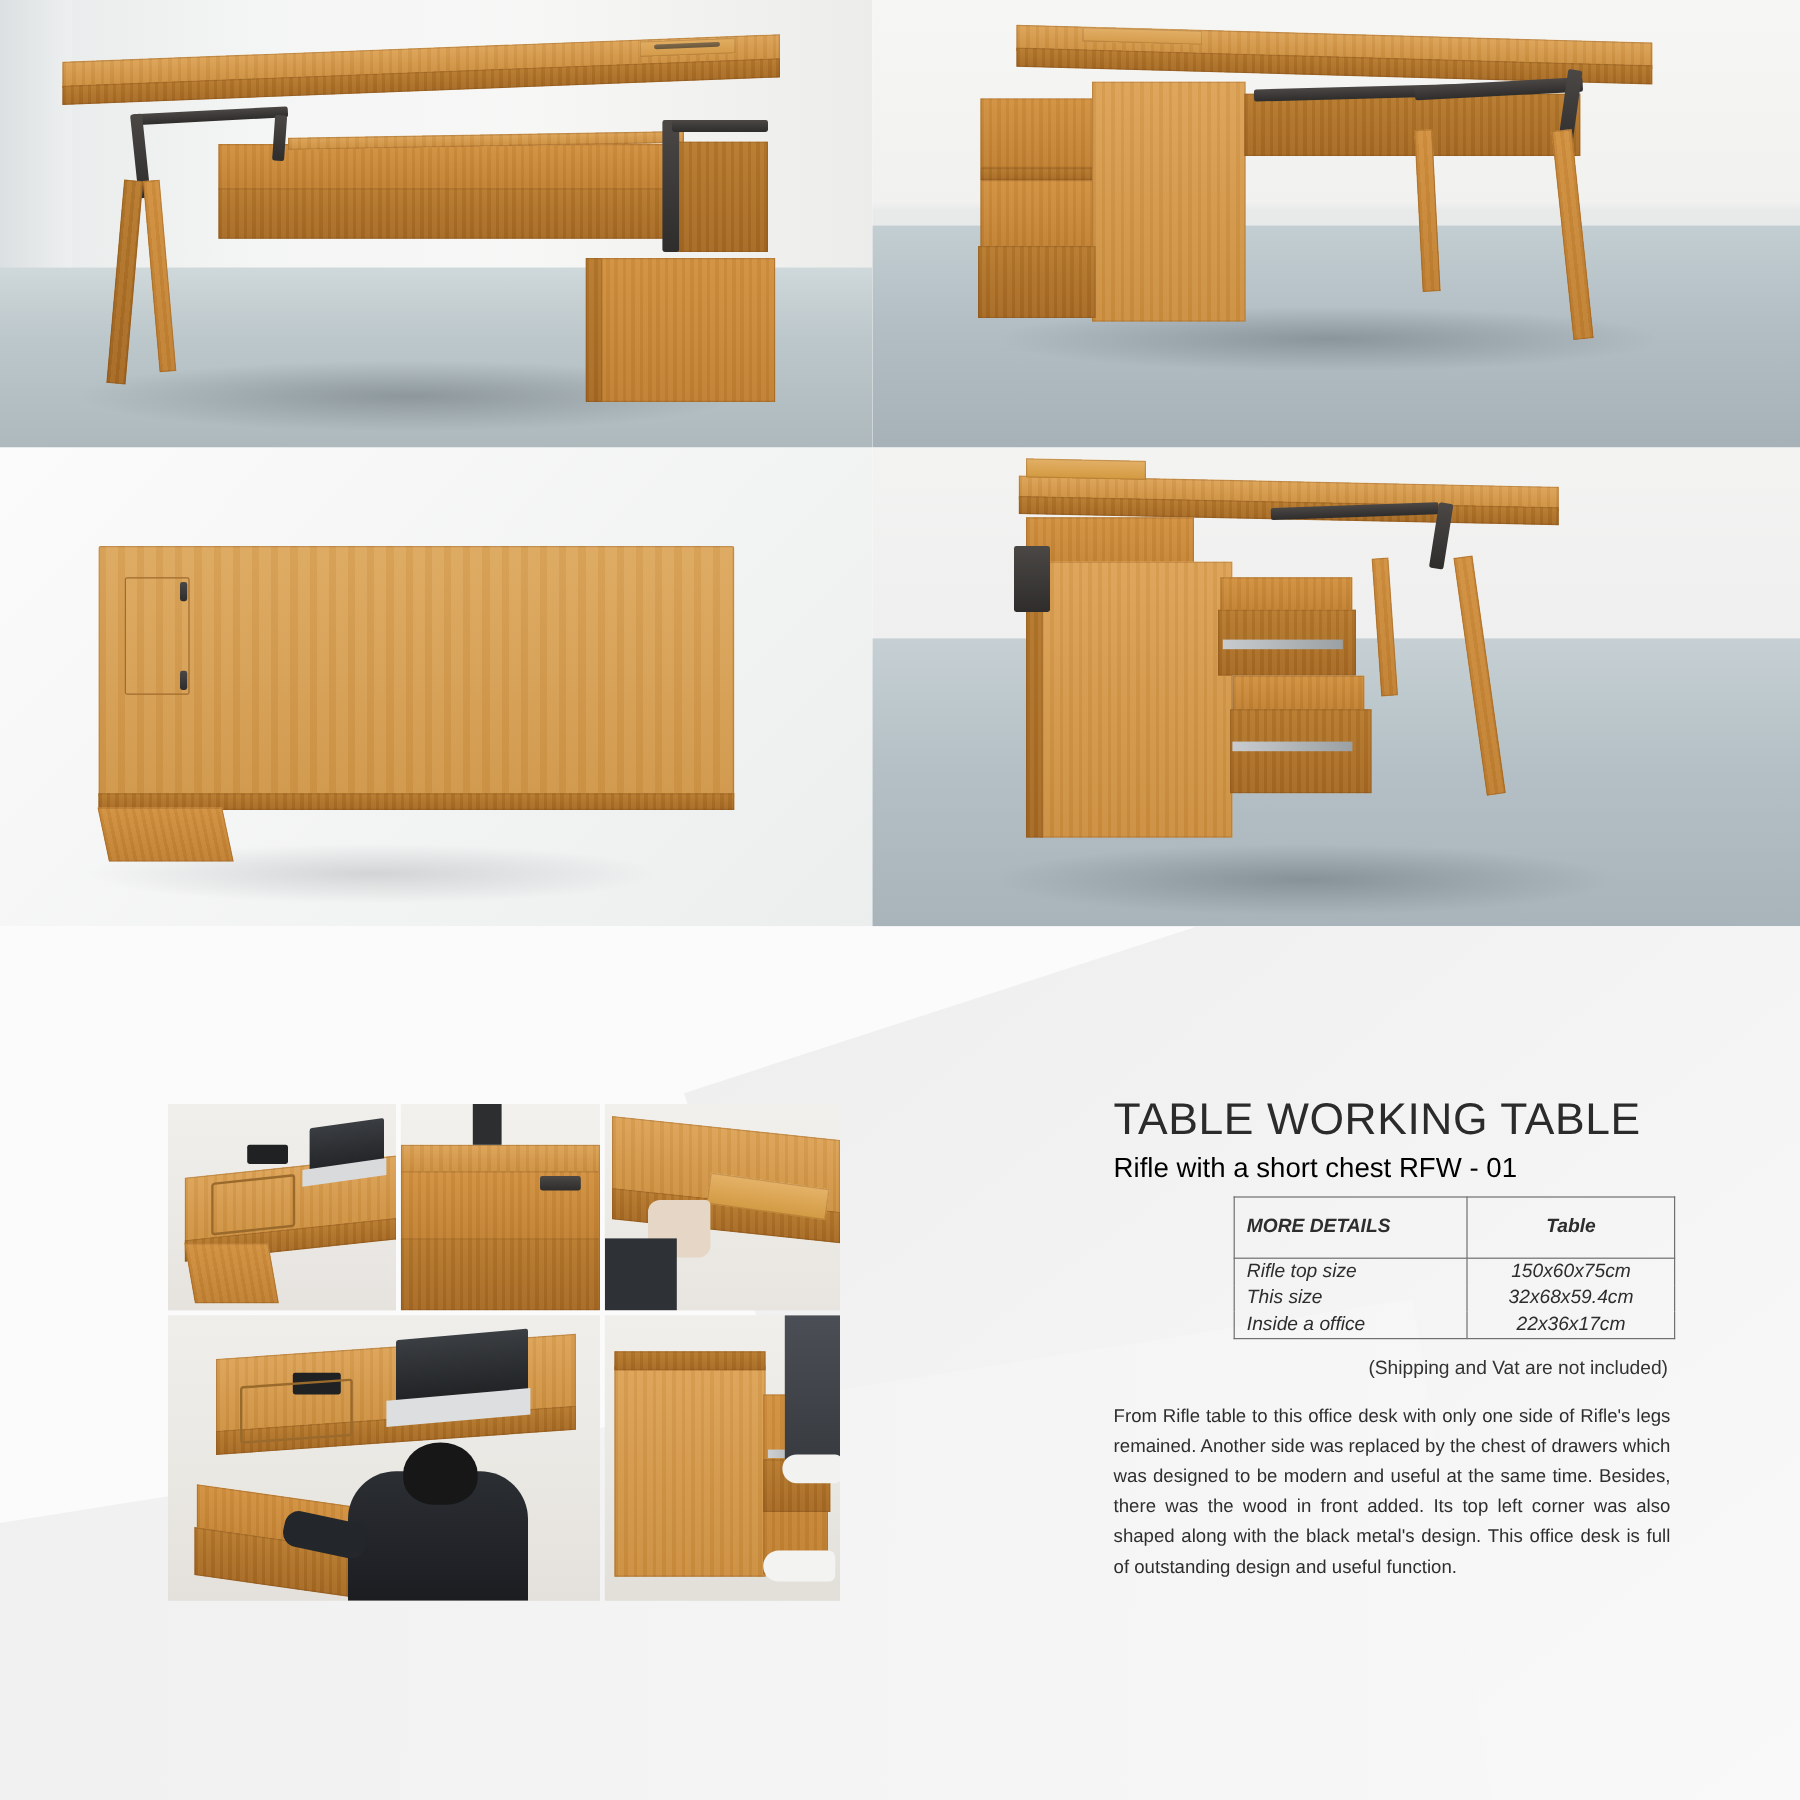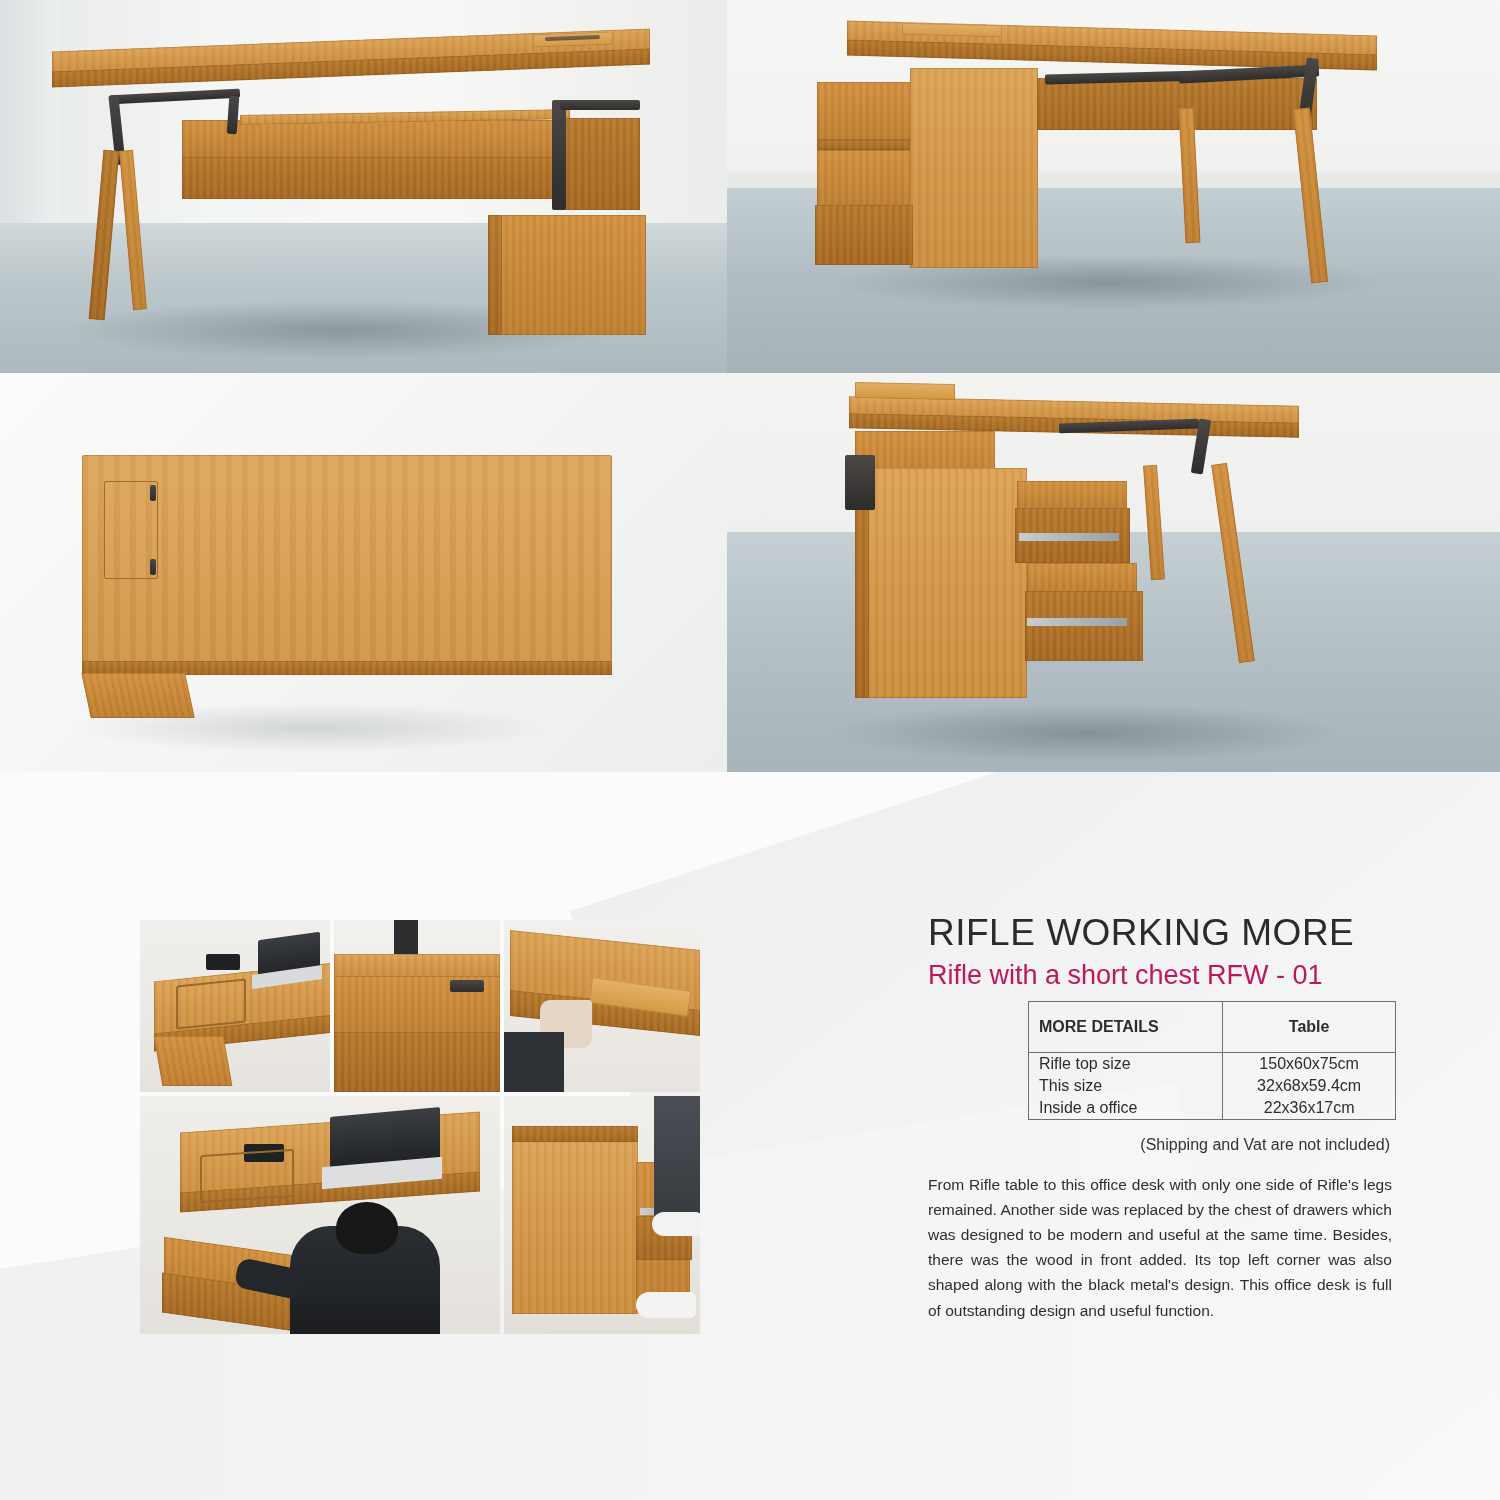--- a/index.html
+++ b/index.html
@@ -135,22 +135,22 @@
   }
   .title {
     font-size: 37px;
     letter-spacing: .5px;
     color: #2b2b2b;
     font-weight: 400;
     margin: 0 0 6px 0;
     white-space: nowrap;
   }
   .subtitle {
-    font-size: 27px;
-    color: #be185d;
+    font-size: 23px;
+    color: #000000;
     font-weight: 400;
     margin: 0 0 10px 0;
     white-space: nowrap;
   }
   .dims {
     text-align: right;
     font-size: 19px;
     color: #444;
     margin: 0 8px 2px 0;
   }
@@ -166,20 +166,21 @@
   table.details {
     border-collapse: collapse;
     margin-left: 100px;
     width: 368px;
     font-size: 16px;
     color: #2d2d2d;
   }
   table.details th, table.details td {
     border: 1px solid #6f6f6f;
     padding: 16px 10px;
+    font-style: italic;
   }
   table.details th {
     font-weight: bold;
     font-size: 16px;
     text-align: center;
   }
   table.details th.lefthead { text-align: left; }
   table.details td.label { border-right: 1px solid #6f6f6f; text-align: left; }
   table.details td.value { text-align: center; }
   table.details tbody td { padding-top: 2px; padding-bottom: 2px; }
@@ -350,21 +351,21 @@
       <div class="wood" style="left:132px;top:66px;width:54px;height:150px;"></div>
       <div class="wood dark" style="left:132px;top:120px;width:56px;height:44px;"></div>
       <div style="position:absolute;left:136px;top:112px;width:44px;height:7px;background:linear-gradient(90deg,#ccd0d2,#9aa0a3);"></div>
       <div style="position:absolute;left:150px;top:0px;width:46px;height:120px;background:linear-gradient(#4b4e54,#383b40);"></div>
       <div style="position:absolute;left:148px;top:116px;width:50px;height:24px;background:#f2f2f0;border-radius:12px 6px 6px 12px;"></div>
       <div style="position:absolute;left:132px;top:196px;width:60px;height:26px;background:#f3f3f1;border-radius:14px 6px 6px 14px;"></div>
     </div>
   </div>
 
   <div class="info">
-    <h1 class="title">RIFLE WORKING MORE</h1>
+    <h1 class="title">TABLE WORKING TABLE</h1>
     <h2 class="subtitle">Rifle with a short chest RFW - 01</h2>
 
 
 
     <table class="details">
       <thead>
         <tr>
           <th class="lefthead">MORE DETAILS</th>
           <th>Table</th>
         </tr>

